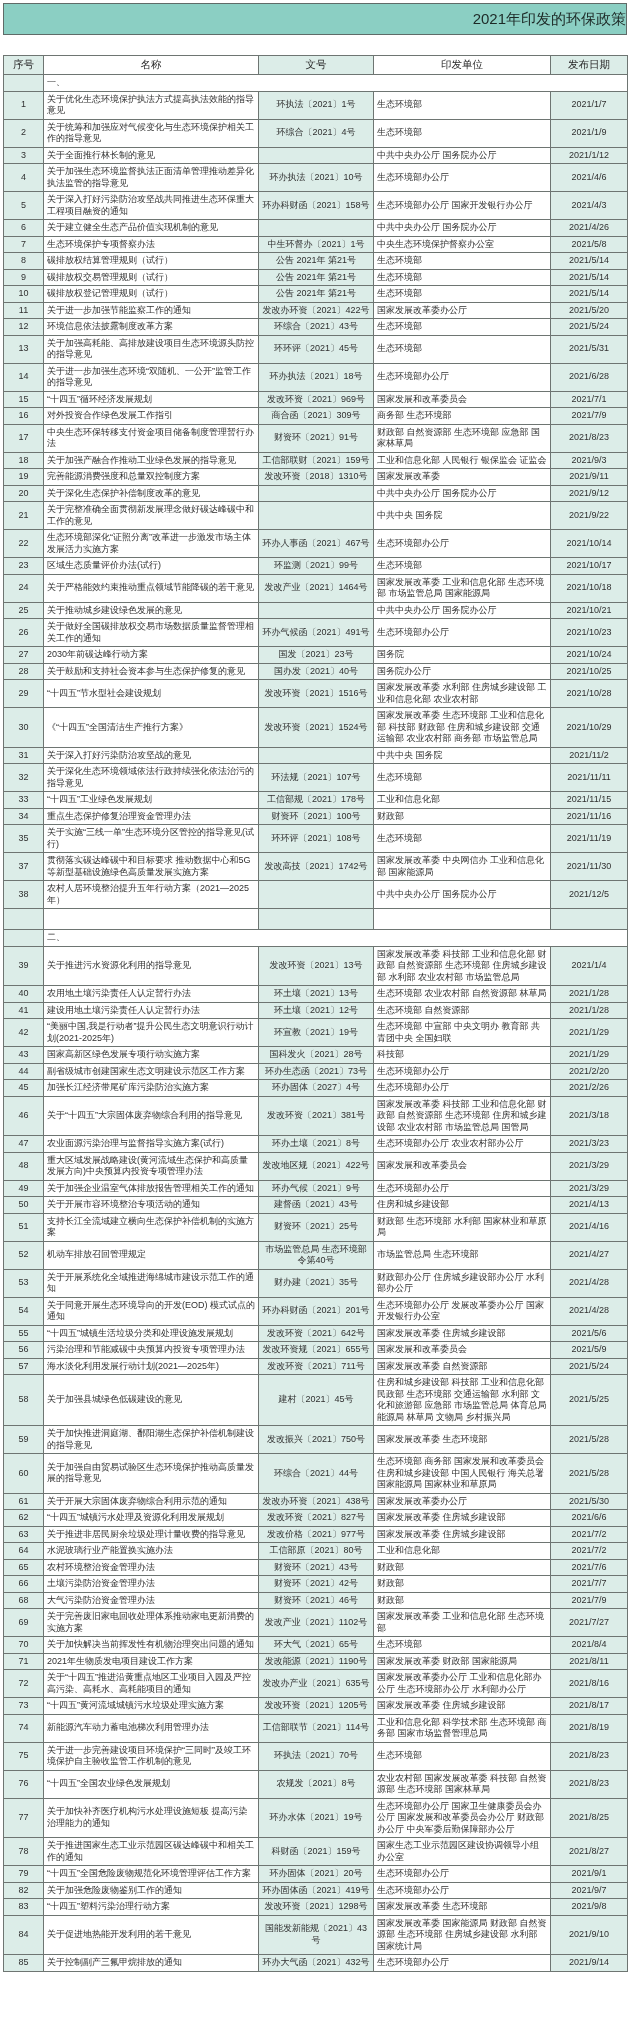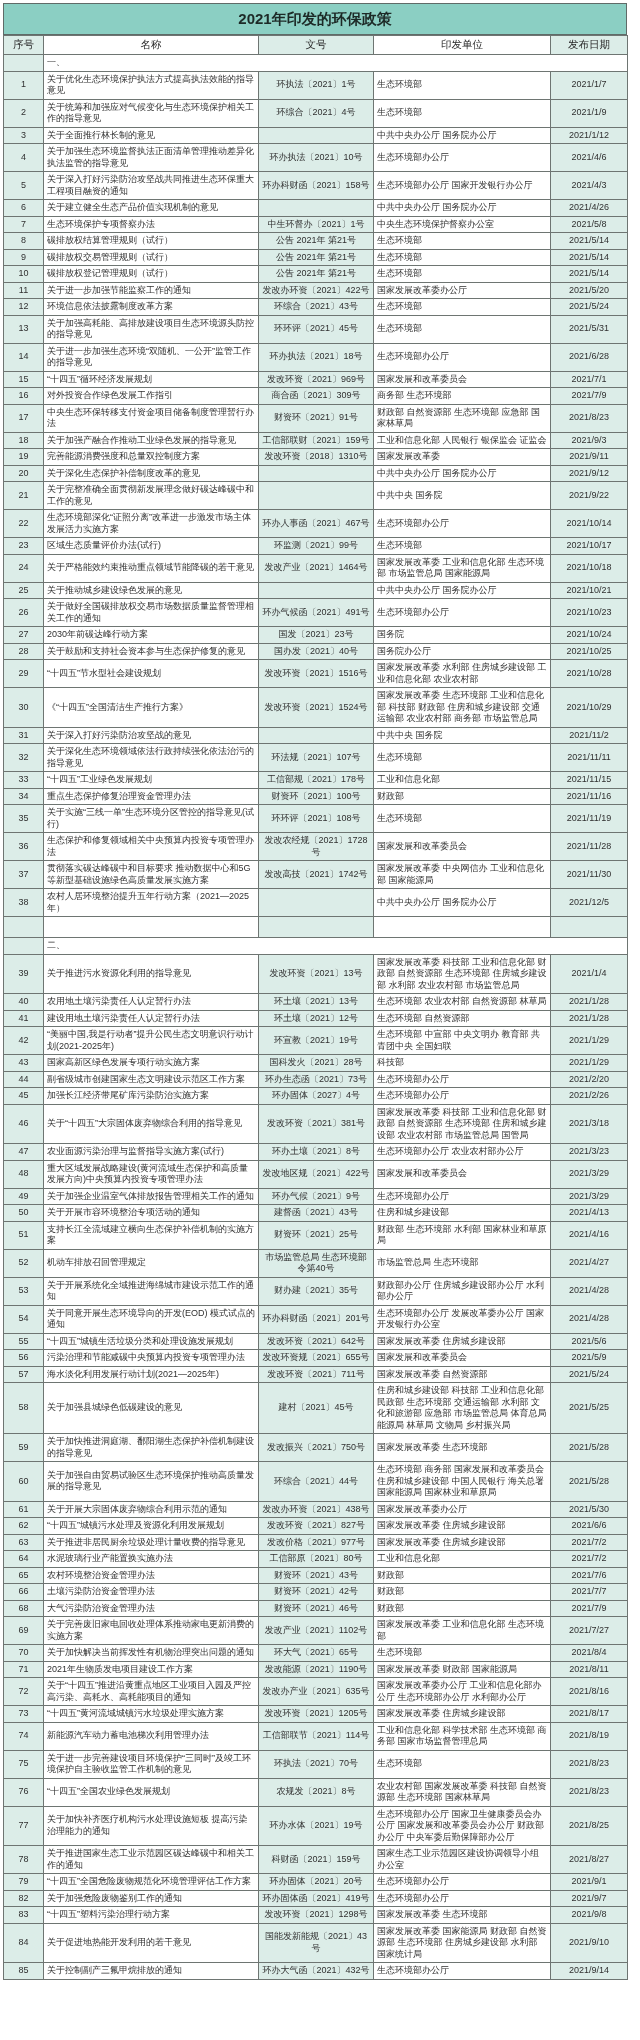--- a/index.html
+++ b/index.html
@@ -4,23 +4,23 @@
 <style>
   html,body{margin:0;padding:0;}
   body{
     width:640px;height:2040px;overflow:hidden;background:#ffffff;
     font-family:"Liberation Sans","DejaVu Sans",sans-serif;
     color:#303030;
   }
   .wrap{padding:3px 3px 0 3px;width:624px;}
   .title-bar{
     background:#8bcfc3;border:1px solid #5f6b68;
-    height:30px;line-height:30px;text-align:center;
-    font-size:15px;font-weight:bold;color:#1d2a27;
-    margin-bottom:0;
+    height:30px;line-height:30px;text-align:right;
+    font-size:15px;font-weight:normal;color:#1d2a27;
+    margin-bottom:20px;
   }
   table.policy{
     width:624px;border-collapse:collapse;table-layout:fixed;
   }
   col.c-no{width:40px;}
   col.c-name{width:215px;}
   col.c-doc{width:115px;}
   col.c-unit{width:177px;}
   col.c-date{width:77px;}
   th,td{
@@ -308,27 +308,20 @@
           <td class="mint c-center">2021/11/16</td>
         </tr>
         <tr class="item-row">
           <td class="mint c-center">35</td>
           <td class="white c-left">关于实施“三线一单”生态环境分区管控的指导意见(试行)</td>
           <td class="mint c-center">环环评〔2021〕108号</td>
           <td class="white c-left">生态环境部</td>
           <td class="mint c-center">2021/11/19</td>
         </tr>
         <tr class="item-row">
-          <td class="mint c-center">36</td>
-          <td class="white c-left">生态保护和修复领域相关中央预算内投资专项管理办法</td>
-          <td class="mint c-center">发改农经规〔2021〕1728号</td>
-          <td class="white c-left">国家发展和改革委员会</td>
-          <td class="mint c-center">2021/11/28</td>
-        </tr>
-        <tr class="item-row">
           <td class="mint c-center">37</td>
           <td class="white c-left">贯彻落实碳达峰碳中和目标要求 推动数据中心和5G等新型基础设施绿色高质量发展实施方案</td>
           <td class="mint c-center">发改高技〔2021〕1742号</td>
           <td class="white c-left">国家发展改革委 中央网信办 工业和信息化部 国家能源局</td>
           <td class="mint c-center">2021/11/30</td>
         </tr>
         <tr class="item-row">
           <td class="mint c-center">38</td>
           <td class="white c-left">农村人居环境整治提升五年行动方案（2021—2025年）</td>
           <td class="mint c-center"></td>

